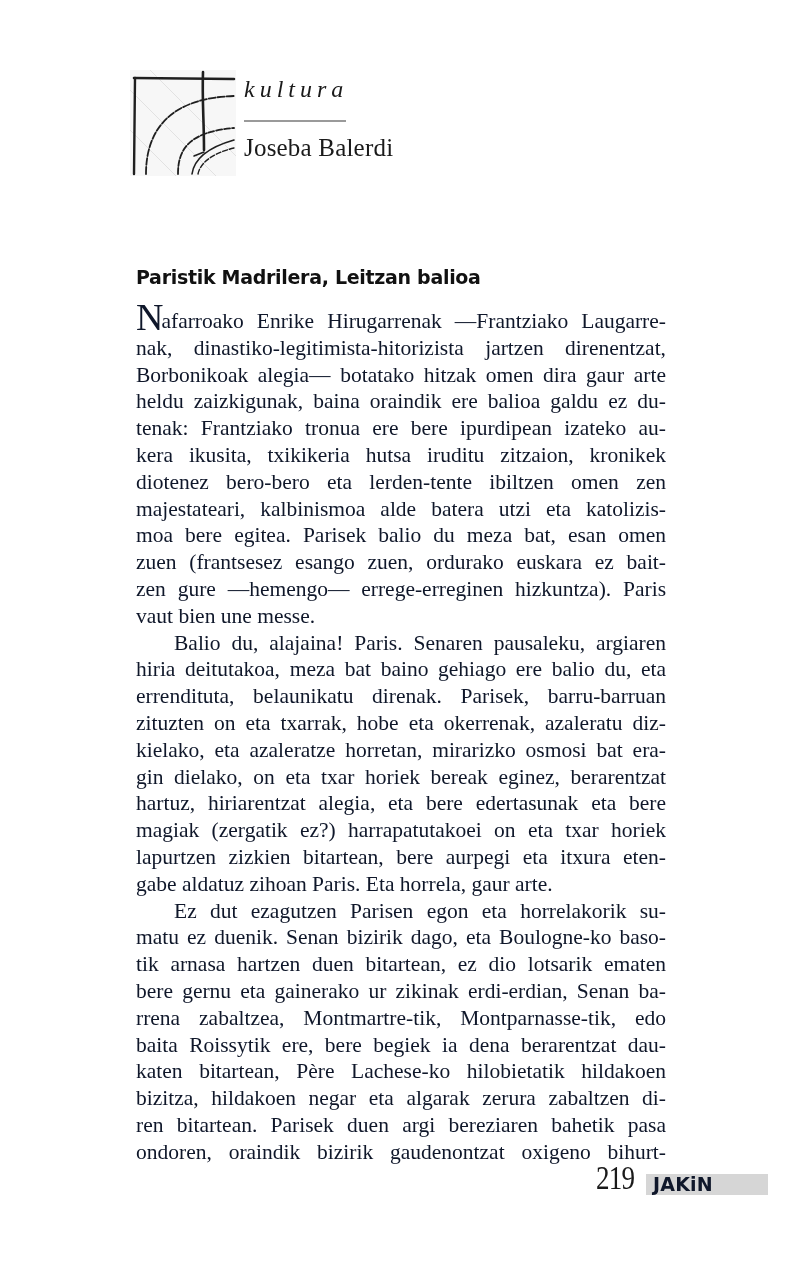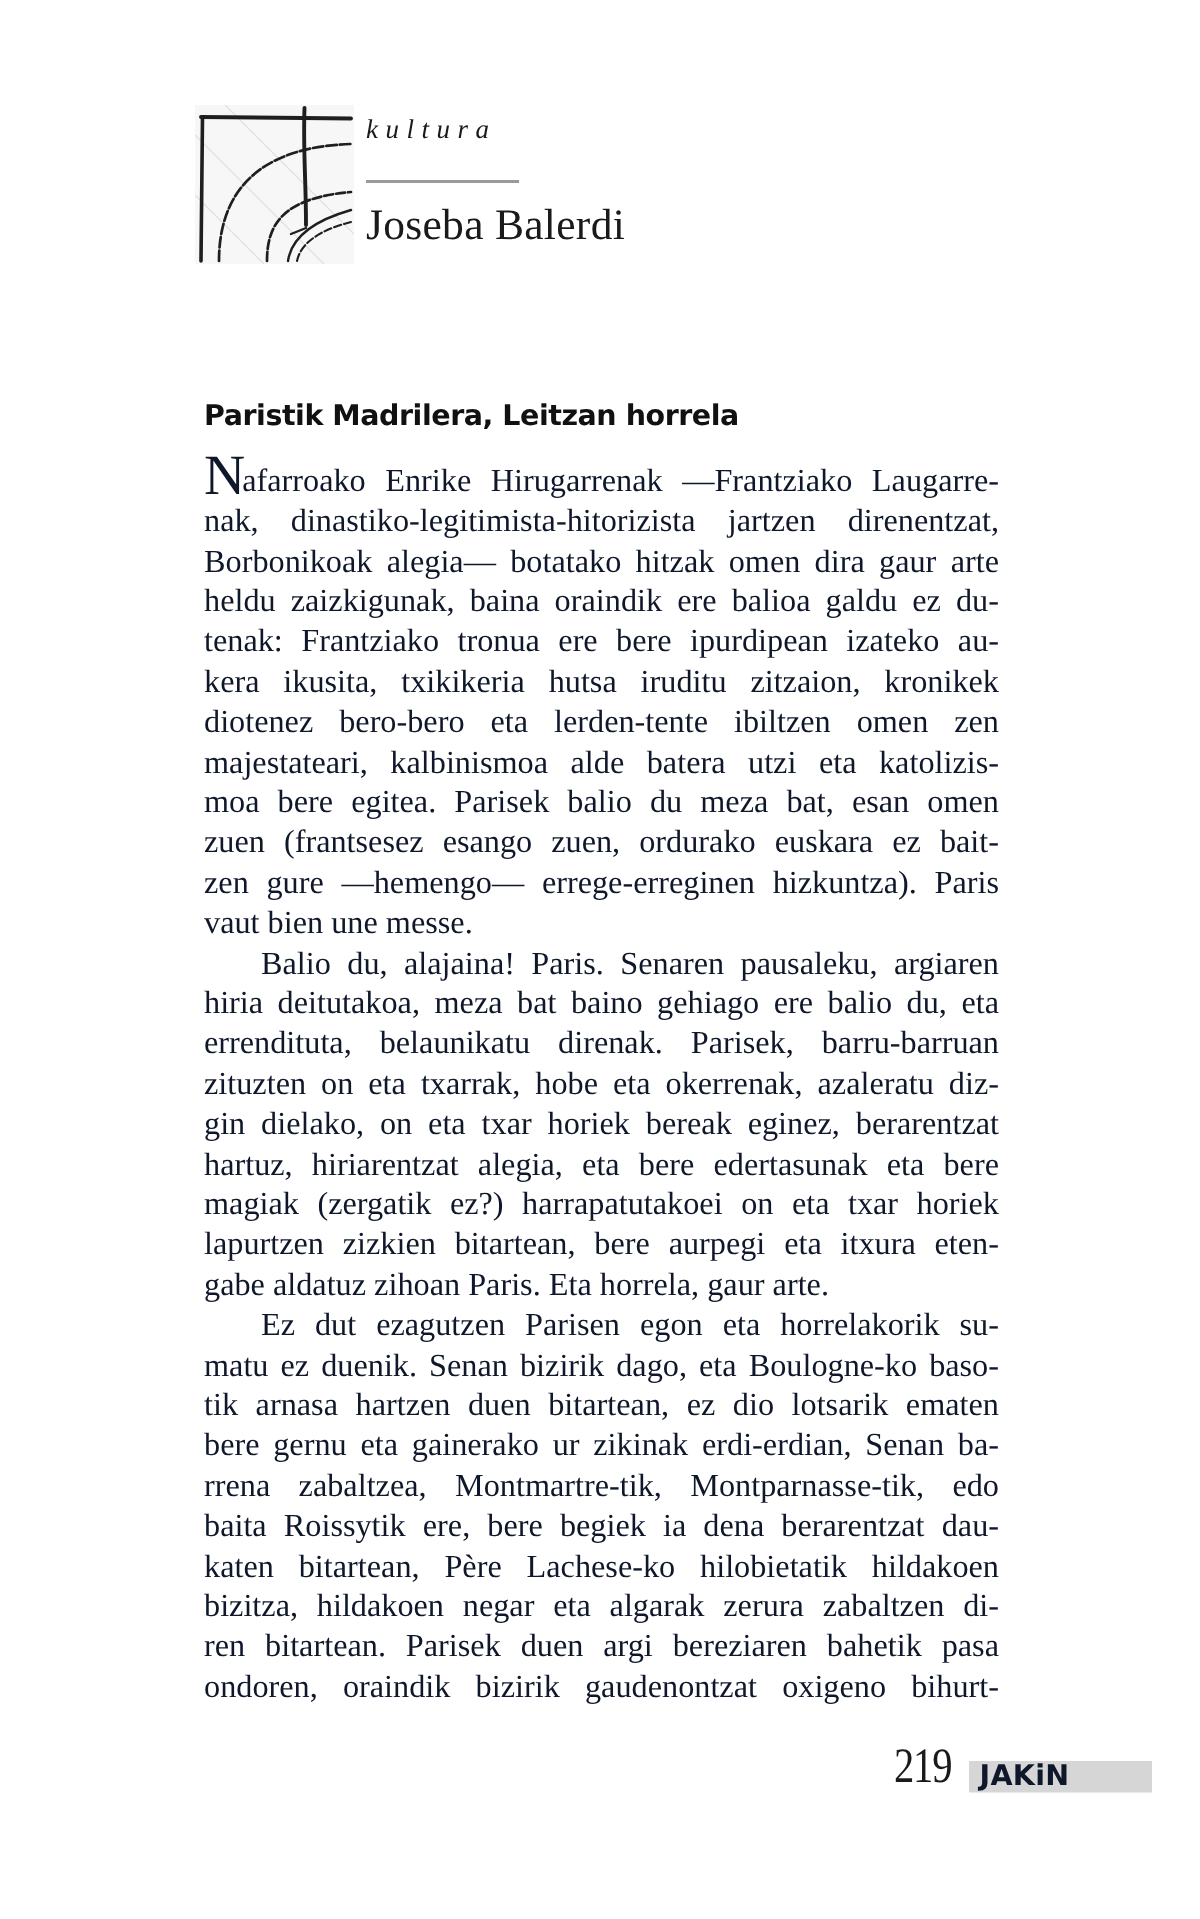--- a/index.html
+++ b/index.html
@@ -28,38 +28,38 @@
       width: 106px;
       height: 106px;
     }
     .logo svg { width: 106px; height: 106px; display: block; }
     .section-label {
       position: absolute;
       left: 244px;
       top: 76px;
       font-family: "Liberation Serif", serif;
       font-style: italic;
-      font-size: 18px;
+      font-size: 24px;
       letter-spacing: 5px;
       color: #1a1a1a;
     }
     .header-rule {
       position: absolute;
       left: 244px;
       top: 120px;
       width: 102px;
       height: 2px;
       background: #9a9a9a;
     }
     .author-name {
       position: absolute;
       left: 244px;
       top: 134px;
       font-family: "Liberation Serif", serif;
-      font-size: 29px;
+      font-size: 25px;
       color: #1a1a1a;
       letter-spacing: 0.2px;
     }
     
     .article-title {
       position: absolute;
       left: 136px;
       top: 266px;
       font-family: "DejaVu Sans", sans-serif;
       font-weight: bold;
@@ -146,21 +146,21 @@
         <path d="M68 104 C70 94 80 84 104 78" stroke-width="1.4" stroke-dasharray="5 2"></path>
         <path d="M64 86 L74 82" stroke-width="1.6"></path>
       </g>
     </svg>
   </div>
 
   <div class="section-label">kultura</div>
   <div class="header-rule"></div>
   <div class="author-name">Joseba Balerdi</div>
 
-  <div class="article-title">Paristik Madrilera, Leitzan horrela</div>
+  <div class="article-title">Paristik Madrilera, Leitzan balioa</div>
 
   <div class="article-body">
 
     <p>
       <span class="line"><span class="dropcap">N</span><span>afarroako Enrike Hirugarrenak —Frantziako Laugarre-</span></span>
       <span class="line">nak, dinastiko-legitimista-hitorizista jartzen direnentzat,</span>
       <span class="line">Borbonikoak alegia— botatako hitzak omen dira gaur arte</span>
       <span class="line">heldu zaizkigunak, baina oraindik ere balioa galdu ez du-</span>
       <span class="line">tenak: Frantziako tronua ere bere ipurdipean izateko au-</span>
       <span class="line">kera ikusita, txikikeria hutsa iruditu zitzaion, kronikek</span>
@@ -170,20 +170,21 @@
       <span class="line">zuen (frantsesez esango zuen, ordurako euskara ez bait-</span>
       <span class="line"><span>zen gure —hemengo— errege-erreginen hizkuntza).</span> <span class="it">Paris</span></span>
       <span class="line last"><span class="it">vaut bien une messe</span><span>.</span></span>
     </p>
 
     <p>
       <span class="line indent">Balio du, alajaina! Paris. Senaren pausaleku, argiaren</span>
       <span class="line">hiria deitutakoa, meza bat baino gehiago ere balio du, eta</span>
       <span class="line">errendituta, belaunikatu direnak. Parisek, barru-barruan</span>
       <span class="line">zituzten on eta txarrak, hobe eta okerrenak, azaleratu diz-</span>
+      <span class="line">kielako, eta azaleratze horretan, mirarizko osmosi bat era-</span>
       <span class="line">gin dielako, on eta txar horiek bereak eginez, berarentzat</span>
       <span class="line">hartuz, hiriarentzat alegia, eta bere edertasunak eta bere</span>
       <span class="line">magiak (zergatik ez?) harrapatutakoei on eta txar horiek</span>
       <span class="line">lapurtzen zizkien bitartean, bere aurpegi eta itxura eten-</span>
       <span class="line last">gabe aldatuz zihoan Paris. Eta horrela, gaur arte.</span>
     </p>
 
     <p>
       <span class="line indent">Ez dut ezagutzen Parisen egon eta horrelakorik su-</span>
       <span class="line">matu ez duenik. Senan bizirik dago, eta Boulogne-ko baso-</span>

